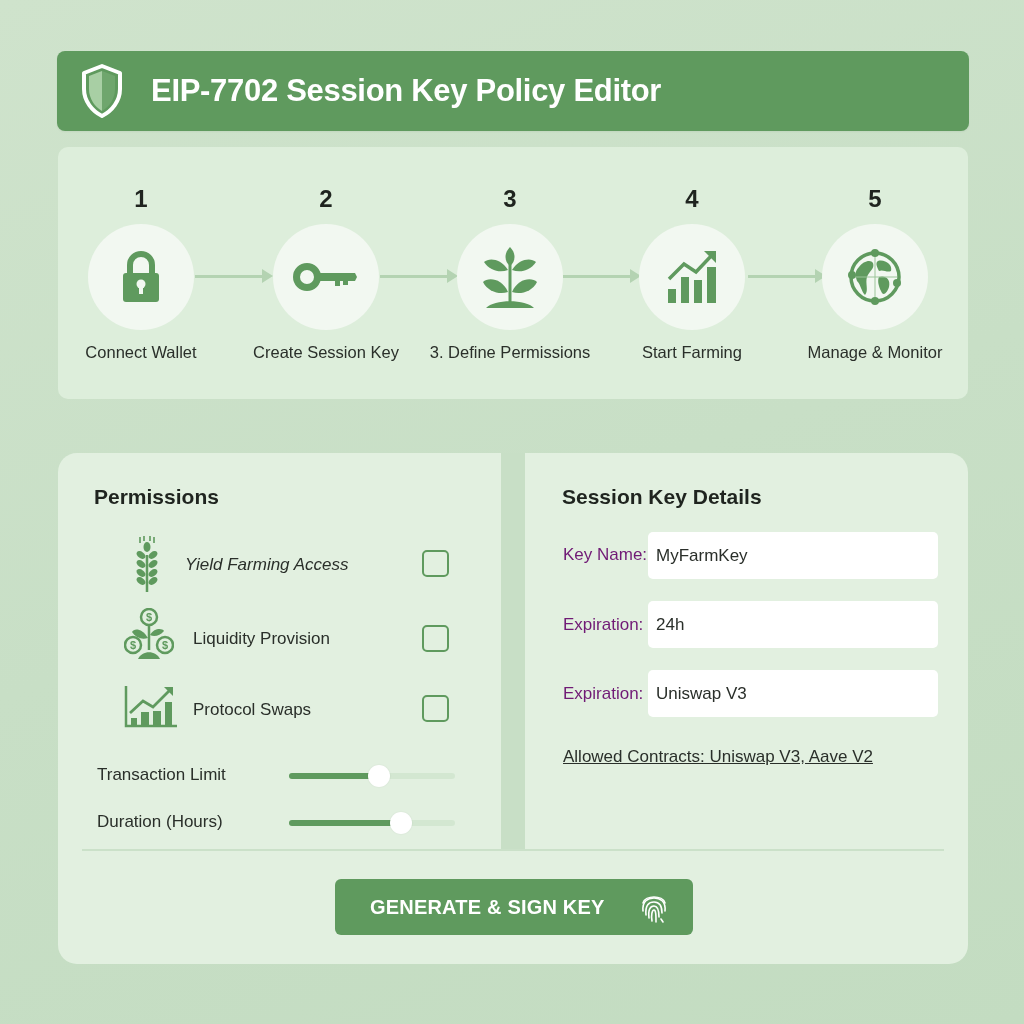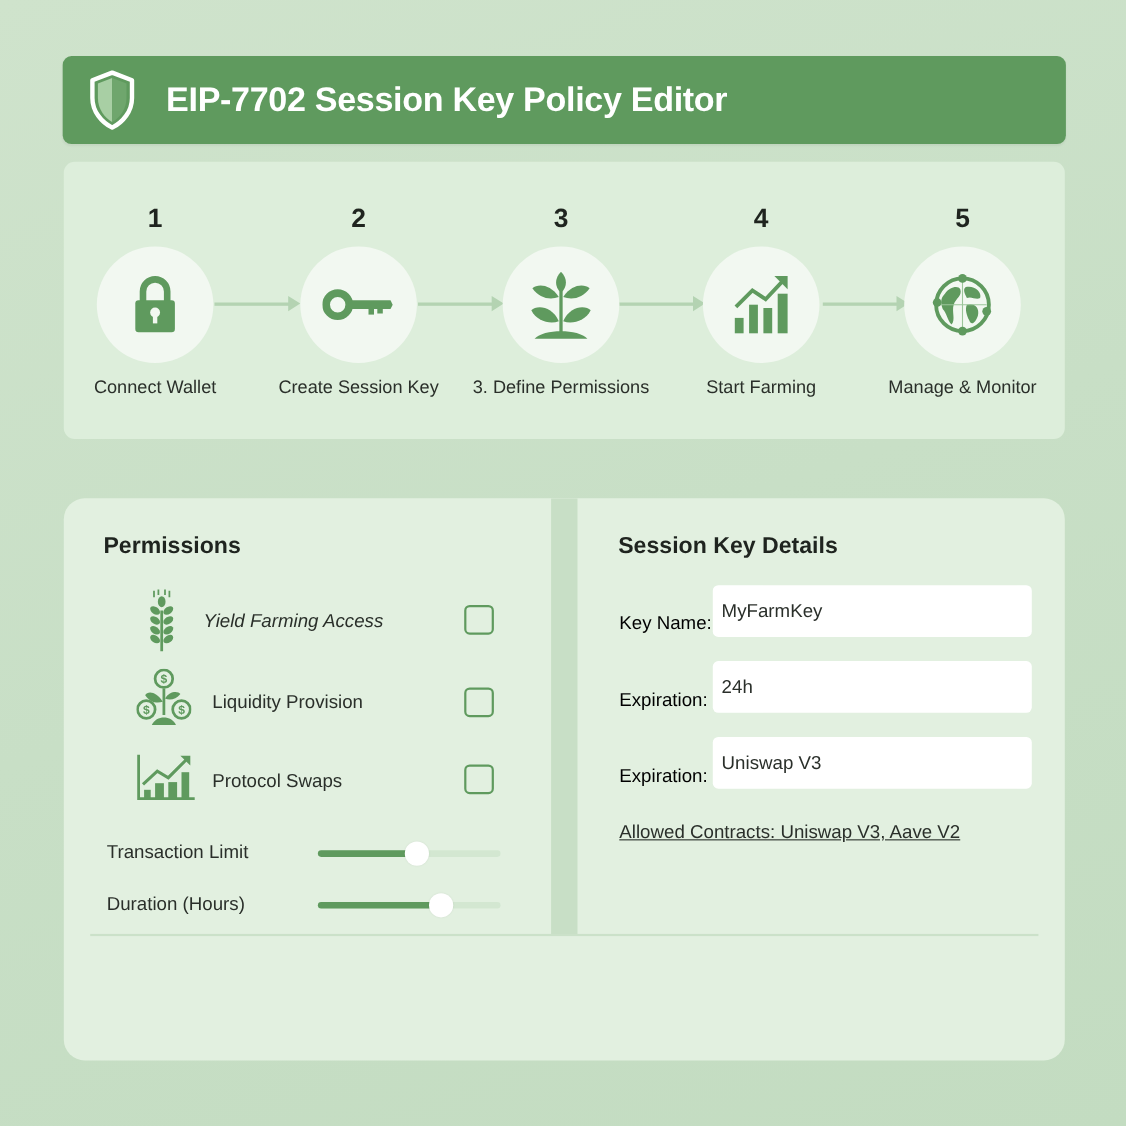--- a/index.html
+++ b/index.html
@@ -72,21 +72,21 @@
   .slider-label { position: absolute; left: 39px; font-size: 17px; color: #2a2f2a; }
   .slider-track {
     position: absolute; left: 231px; width: 166px; height: 6px;
     background: #d3e7d1; border-radius: 3px;
   }
   .slider-fill { position: absolute; left: 0; top: 0; height: 6px; background: #5f9a5e; border-radius: 3px; }
   .slider-thumb {
     position: absolute; top: -8px; width: 22px; height: 22px; border-radius: 50%;
     background: #ffffff; box-shadow: 0 0 2px rgba(0,0,0,0.08);
   }
-  .field-label { position: absolute; left: 505px; font-size: 17px; color: #000000; white-space: nowrap; margin-top: 12px; }
+  .field-label { position: absolute; left: 505px; font-size: 17px; color: #701a75; white-space: nowrap; }
   .field-input {
     position: absolute; left: 590px; width: 290px; height: 47px; background: #ffffff;
     border-radius: 5px; font-size: 17px; color: #2a2f2a; padding-left: 8px;
     display: flex; align-items: center; border: none;
   }
   .contracts { position: absolute; left: 505px; top: 294px; font-size: 17px; color: #2a2f2a; white-space: nowrap; text-decoration: underline; }
   .gen-button {
     position: absolute; left: 277px; top: 426px; width: 358px; height: 56px;
     background: #5f9a5e; border-radius: 6px; border: none; cursor: pointer;
     display: flex; align-items: center; padding-left: 35px;
@@ -270,13 +270,26 @@
 
     <span class="field-label" style="top:162px;">Expiration:</span>
     <div class="field-input" style="top:148px;">24h</div>
 
     <span class="field-label" style="top:231px;">Expiration:</span>
     <div class="field-input" style="top:217px;text-align:right;">Uniswap V3</div>
 
     <div class="contracts">Allowed Contracts: Uniswap V3, Aave V2</div>
   </div>
 
+  <button class="gen-button">
+    <span class="btn-label">GENERATE &amp; SIGN KEY</span>
+    <svg class="fp" width="30" height="34" viewBox="0 0 30 34">
+      <g fill="none" stroke="#ffffff" stroke-width="1.6" stroke-linecap="round">
+        <path d="M4 12 C6 4 24 4 26 12"></path>
+        <path d="M4 20 C3 10 9 7 15 7 C21 7 27 10 26 20"></path>
+        <path d="M7 24 C6 14 10 11 15 11 C20 11 23 14 23 22"></path>
+        <path d="M10 27 C9 19 11 15 15 15 C19 15 20 19 20 26"></path>
+        <path d="M13 30 C12 24 13 19 15 19 C17 19 17 25 17 31"></path>
+        <path d="M22 28 L24 31"></path>
+      </g>
+    </svg>
+  </button>
 </div>
 
 </body></html>

